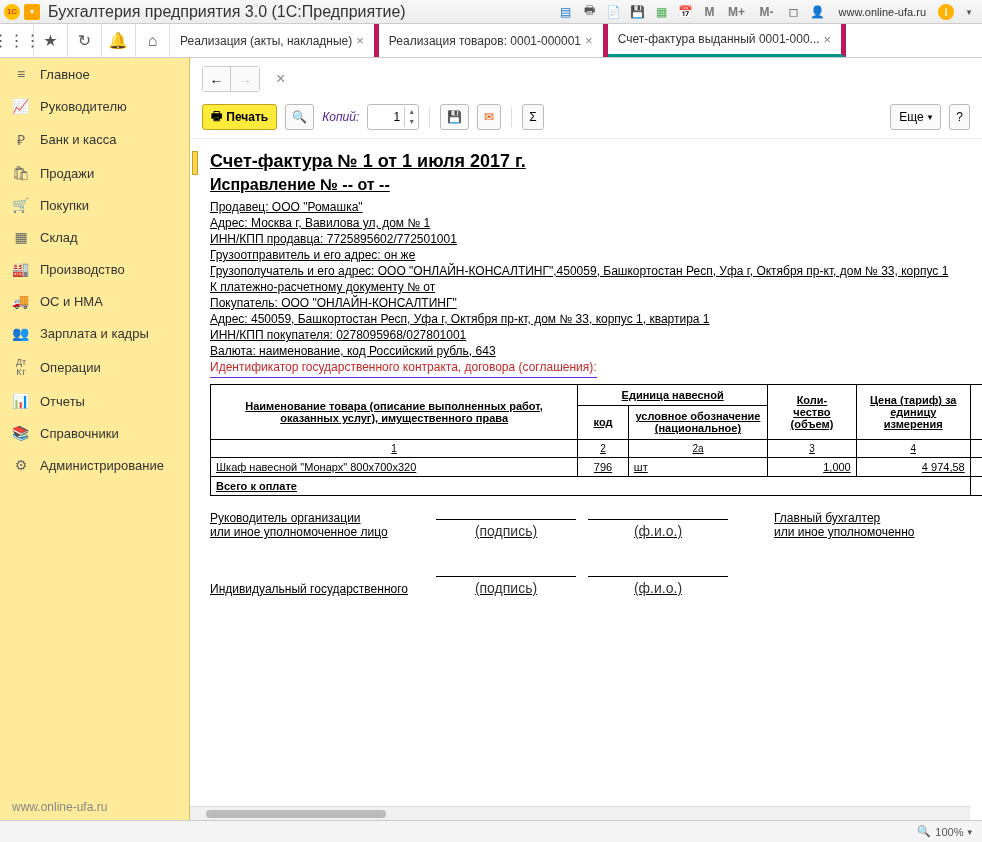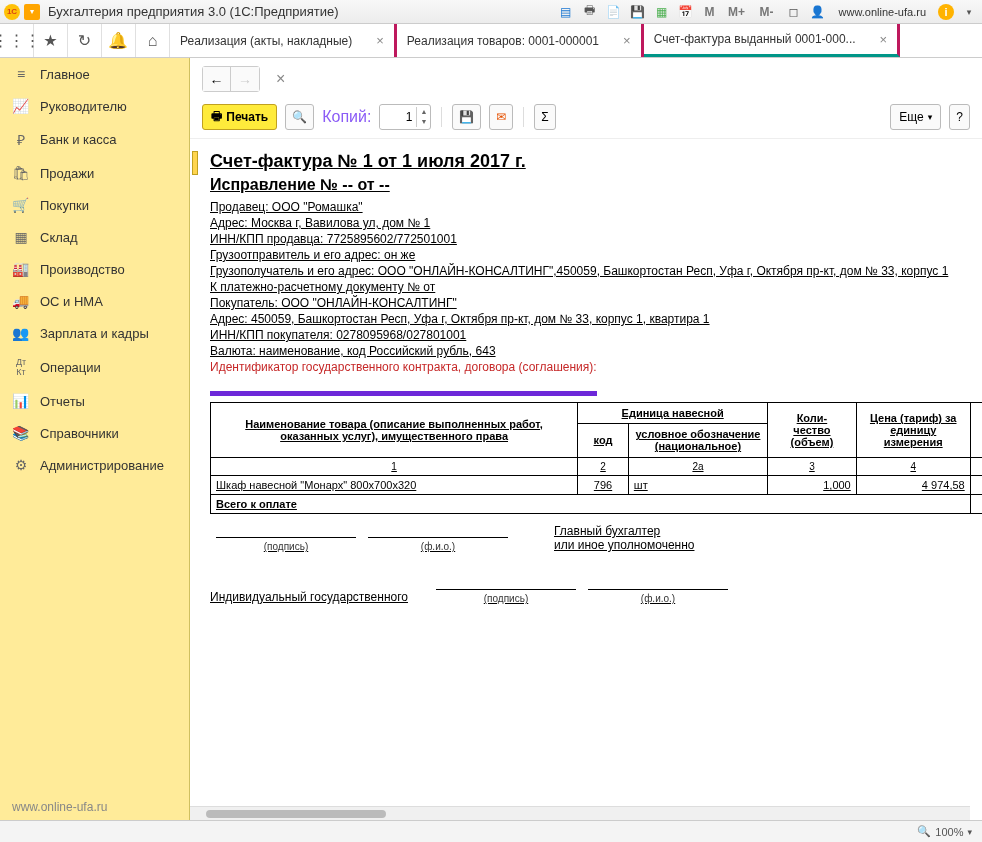--- a/index.html
+++ b/index.html
@@ -2,31 +2,31 @@
 <html><head>
 <meta charset="utf-8">
 <style>
 * { box-sizing: border-box; margin: 0; padding: 0; }
 body { font-family: Arial, sans-serif; font-size: 12px; background: #fff; width: 982px; height: 842px; overflow: hidden; position: relative; }
 
 
 .titlebar { height: 24px; background: linear-gradient(#f8f8f8,#ececec); border-bottom: 1px solid #ccc; display: flex; align-items: center; padding: 0 4px; gap: 4px; }
 .titlebar .logo-1c { width:16px; height:16px; background: #ffc107; border-radius: 50%; font-size: 8px; font-weight: bold; display: flex; align-items: center; justify-content: center; color: #d84315; }
 .titlebar .dropdown-btn { width:16px; height:16px; background: orange; border-radius:2px; display:flex; align-items:center; justify-content:center; font-size:8px; color:#fff; }
-.titlebar .title-text { flex: 1; font-size: 13px; color: #333; padding-left: 4px; }
+.titlebar .title-text { flex: 1; font-size: 16px; color: #333; padding-left: 4px; }
 .titlebar .right-icons { display: flex; gap: 6px; align-items: center; }
 .titlebar .tb-icon { width: 18px; height: 18px; display:flex; align-items:center; justify-content:center; font-size: 12px; color: #555; cursor: pointer; }
 .titlebar .url { font-size:11px; color:#333; padding:0 6px; }
 .titlebar .info-icon { width:16px;height:16px;background:#ffb300;border-radius:50%;font-weight:bold;color:#fff;display:flex;align-items:center;justify-content:center;font-size:11px;}
 
 
 .maintoolbar { height: 34px; background: #fff; border-bottom: 1px solid #ccc; display:flex; align-items:stretch; }
 .maintoolbar .tool-btn { width:34px; display:flex; align-items:center; justify-content:center; border-right:1px solid #e0e0e0; color:#555; font-size:16px; cursor:pointer; }
 .maintoolbar .tabs { flex:1; display:flex; align-items:stretch; }
-.maintoolbar .tab { padding: 0 10px; display:flex; align-items:center; gap:24px; border-right:3px solid #be185d; font-size:12px; color:#333; cursor:pointer; position:relative; }
+.maintoolbar .tab { padding: 0 10px; display:flex; align-items:center; gap:4px; border-right:5px solid #be185d; font-size:12px; color:#333; cursor:pointer; position:relative; }
 .maintoolbar .tab.active { border-bottom: 3px solid #009688; }
 .maintoolbar .tab .close-x { color:#888; font-size:13px; }
 
 
 .sidebar { position:absolute; top:58px; left:0; bottom:22px; width:190px; background: #ffeb99; border-right:1px solid #d0c060; overflow:hidden; }
 .sidebar .nav-item { display:flex; align-items:center; gap:10px; padding:8px 12px; font-size:13px; color:#333; cursor:pointer; }
 .sidebar .nav-item .nav-icon { width:18px; text-align:center; color:#666; font-size:14px; }
 .sidebar .footer-link { position:absolute; bottom:6px; left:12px; font-size:12px; color:#888; }
 
 
@@ -35,43 +35,43 @@
 .nav-arrows { display:flex; border:1px solid #ccc; border-radius:3px; }
 .nav-arrows button { width:28px; height:24px; background:#fafafa; border:none; border-right:1px solid #ccc; cursor:pointer; font-size:14px; }
 .nav-arrows button:last-child{border-right:none;color:#ccc;}
 .doc-title { flex:1; text-align:center; font-size:18px; font-weight:normal; }
 .doc-close { font-size:16px; color:#888; cursor:pointer; padding:0 8px;}
 
 .doc-toolbar { display:flex; align-items:center; padding:4px 12px 8px; gap:8px; border-bottom:1px solid #eee; }
 .btn { border:1px solid #bbb; border-radius:3px; padding:3px 8px; font-size:12px; background:#fafafa; cursor:pointer; display:flex; align-items:center; gap:4px; height:26px;}
 .btn.print { background:#ffeb3b; border-color:#c0a020; font-weight:bold;}
 .btn.icon-only { padding:3px 6px; }
-.copies-label { font-size:16px; color:#8b5cf6; }
+.copies-label { font-size:12px; color:#4c1d95;font-style:italic; }
 .spinner { display:flex; align-items:center; border:1px solid #bbb; border-radius:3px; height:26px;}
 .spinner input { width:36px; border:none; text-align:right; padding:0 4px; font-size:12px; height:22px;}
 .spinner .spin-btns { display:flex; flex-direction:column; border-left:1px solid #ccc;}
 .spinner .spin-btns span{ font-size:7px; padding:0 3px; color:#666; cursor:pointer; line-height:10px;}
 .tb-spacer { flex:1; }
 .sep { width:1px; height:20px; background:#ddd; margin:0 2px; }
 
 .doc-body-wrap { flex:1; overflow:auto; position:relative; padding:8px 0 8px 8px;text-decoration:underline; }
 .left-marker { position:absolute; left:2px; top:12px; width:6px; height:24px; background:#ffd54f; border:1px solid #c0a020;}
 .doc-body { margin-left:12px; font-size:12px; color:#000; min-width:900px; }
 .doc-body h2 { font-size:18px; font-weight:bold; margin:4px 0; }
 .doc-body h3 { font-size:16px; font-weight:bold; margin:2px 0 6px; }
 .doc-body .line { margin: 2px 0; font-size:12px;}
-.highlight { color:#c62828; border-bottom:5px solid #6d28d9; display:inline-block; padding-bottom:17px;}
+.highlight { color:#c62828; border-bottom:1px solid #6d28d9; display:inline-block; padding-bottom:3px;}
 
 .inv-table { border-collapse:collapse; margin-top:6px; font-size:11px; width:100%; }
 .inv-table th, .inv-table td { border:1px solid #000; padding:3px 5px; text-align:center; vertical-align:middle; }
 .inv-table .left-align { text-align:left; }
 .inv-table .right-align { text-align:right; }
 .inv-table .colnum td { font-size:10px; }
 .sign-line { border-bottom:1px solid #000; min-width:140px; display:inline-block; height:14px; margin:0 6px;}
-.sign-sub { font-size:10px; text-align:center; color:#333;}
+.sign-sub { font-size:14px; text-align:center; color:#333;}
 .sign-row { display:flex; align-items:flex-end; margin-top:10px;}
 .sign-label { min-width:220px; }
 
 
 .hscroll { height:14px; background:#f0f0f0; border-top:1px solid #ddd; display:flex; align-items:center; padding:0 12px; margin-right:12px;}
 .hscroll .thumb { height:8px; width:180px; background:#bbb; border-radius:4px; margin-left:4px;}
 
 
 .statusbar { position:absolute; bottom:0; left:0; right:0; height:22px; background:#f4f4f4; border-top:1px solid #ccc; display:flex; align-items:center; justify-content:flex-end; padding:0 10px; font-size:11px; color:#555; gap:4px;}
 </style>
@@ -273,20 +273,24 @@
           <td class="right-align">4 974</td>
         </tr>
         <tr>
           <td class="left-align" colspan="5" style="font-weight:bold">Всего к оплате</td>
           <td class="right-align">4 974,</td>
         </tr>
       </tbody>
         </table>
 
       <div class="sign-row">
+        <div class="sign-label">
+          <div>Руководитель организации</div>
+          <div>или иное уполномоченное лицо</div>
+        </div>
         <div><span class="sign-line"></span><div class="sign-sub">(подпись)</div></div>
         <div><span class="sign-line"></span><div class="sign-sub">(ф.и.о.)</div></div>
         <div style="margin-left:40px">
           <div>Главный бухгалтер</div>
           <div>или иное уполномоченно</div>
         </div>
       </div>
 
       <div class="sign-row" style="margin-top:24px">
         <div class="sign-label">

